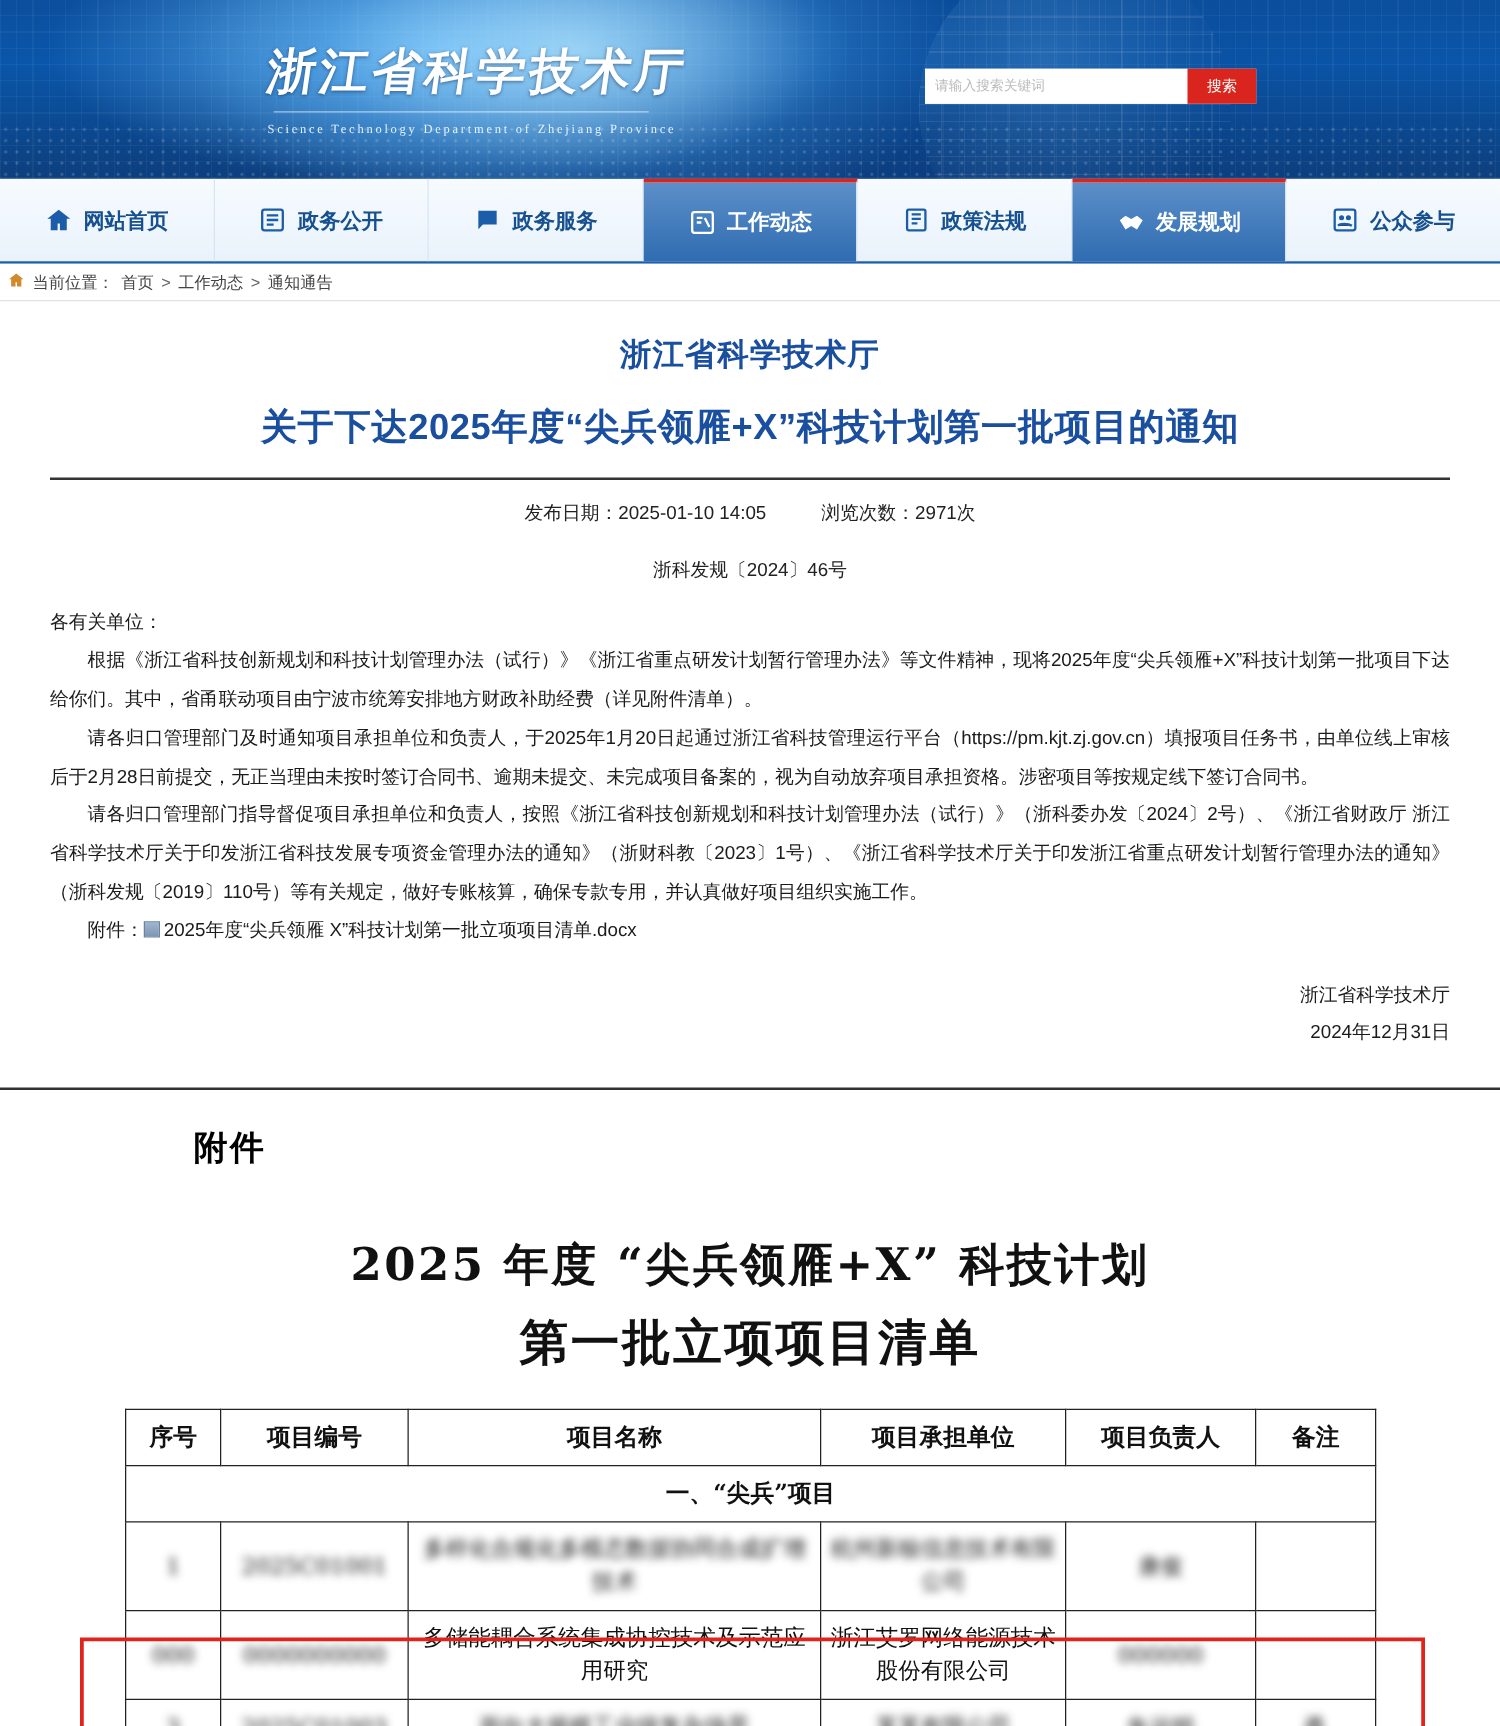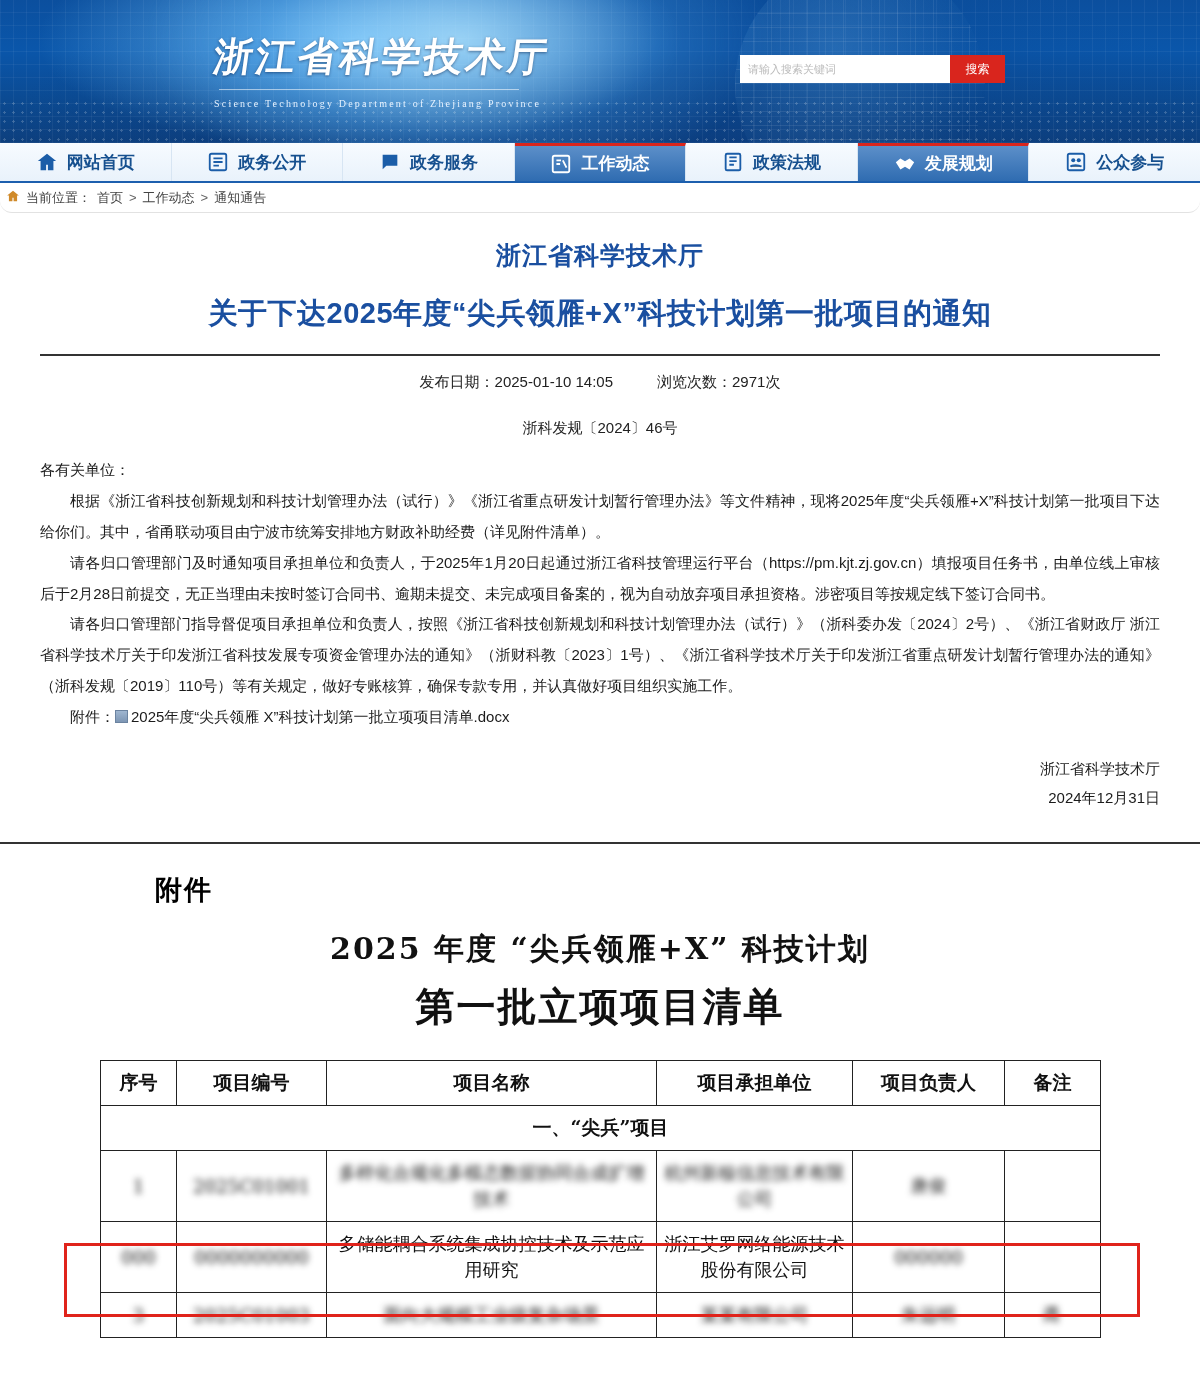--- a/index.html
+++ b/index.html
@@ -66,43 +66,42 @@
     font-size:11px; color:#333; font-family:"Liberation Sans", sans-serif;
   }
   .search-input::placeholder { color:#bbb; font-size:11px; }
   .search-btn {
     width:55px; height:28px; background:#d9251d; color:#fff; border:none; cursor:pointer;
     font-size:12px; font-family:"Liberation Sans", sans-serif;
   }
 
   
   .nav {
-    display:flex; height:40px; width:1200px;
+    display:flex; height:68px; width:1200px;
     background:linear-gradient(180deg,#f7fbff 0%, #e9f2fb 100%);
     border-bottom:2px solid #1c5fae;
-    justify-content:flex-end;
   }
   .nav-item {
     flex:1; display:flex; align-items:center; justify-content:center; gap:9px;
     font-size:17px; font-weight:700; color:#16508f; cursor:pointer;
     border-right:1px solid #d7e5f3; position:relative;
   }
   .nav-item:last-child { border-right:none;border-radius:10px; }
   .nav-item.active {
     background:linear-gradient(180deg,#5c8fc9 0%, #2f6cb1 100%);
     color:#fff; border-top:3px solid #d9251d;
   }
   .nav-icon { width:22px; height:22px; display:inline-block; flex:none; }
   .nav-icon svg { display:block; }
 
   
   .crumb {
     height:30px; display:flex; align-items:center; gap:6px;
     padding-left:6px; font-size:13px; color:#444;
-    border-bottom:1px solid #e2e2e2; background:#fff;border-radius:12px;
+    border-bottom:1px solid #e2e2e2; background:#fff;
   }
   .crumb a { color:#444; text-decoration:none; }
   .crumb .sep { color:#666; }
 
   
   .article { padding:26px 40px 0 40px; }
   .art-sub {
     text-align:center; font-size:25px; font-weight:700; color:#1a4fa0; letter-spacing:1px;
   }
   .art-title {
@@ -127,21 +126,21 @@
   .signoff { margin-top:22px; text-align:right; font-size:15px; line-height:1.9; color:#1b1b1b; }
 
   
   .att-block { margin-top:30px; border-top:2px solid #333; padding-top:28px; }
   .att-head { font-size:27px; font-weight:700; color:#000000; padding-left:155px; letter-spacing:2px; }
 
   .doc-title-1, .doc-title-2 {
     text-align:center; font-family:"DejaVu Serif","Liberation Serif",serif;
     font-weight:700; color:#111;
   }
-  .doc-title-1 { font-size:30px; margin-top:21px; letter-spacing:2px; }
+  .doc-title-1 { font-size:36px; margin-top:52px; letter-spacing:2px; }
   .doc-title-2 { font-size:39px; margin-top:10px; letter-spacing:2px; }
 
   .tbl-wrap { margin:26px 100px 0 100px; position:relative; }
   table.listing { width:1000px; border-collapse:collapse; table-layout:fixed; }
   table.listing td, table.listing th {
     border:1px solid #222; font-family:"DejaVu Serif","Liberation Serif",serif;
     font-size:19px; color:#111; text-align:center; padding:9px 4px; font-weight:700;
   }
   table.listing tr.rows td { font-weight:400; font-size:18px; }
   .c1 { width:76px; } .c2 { width:150px; } .c3 { width:330px; }

